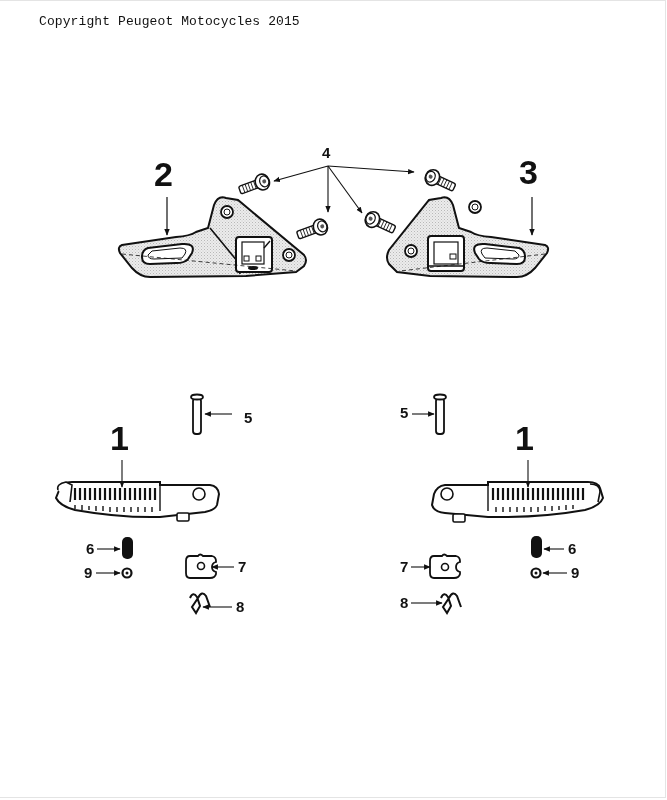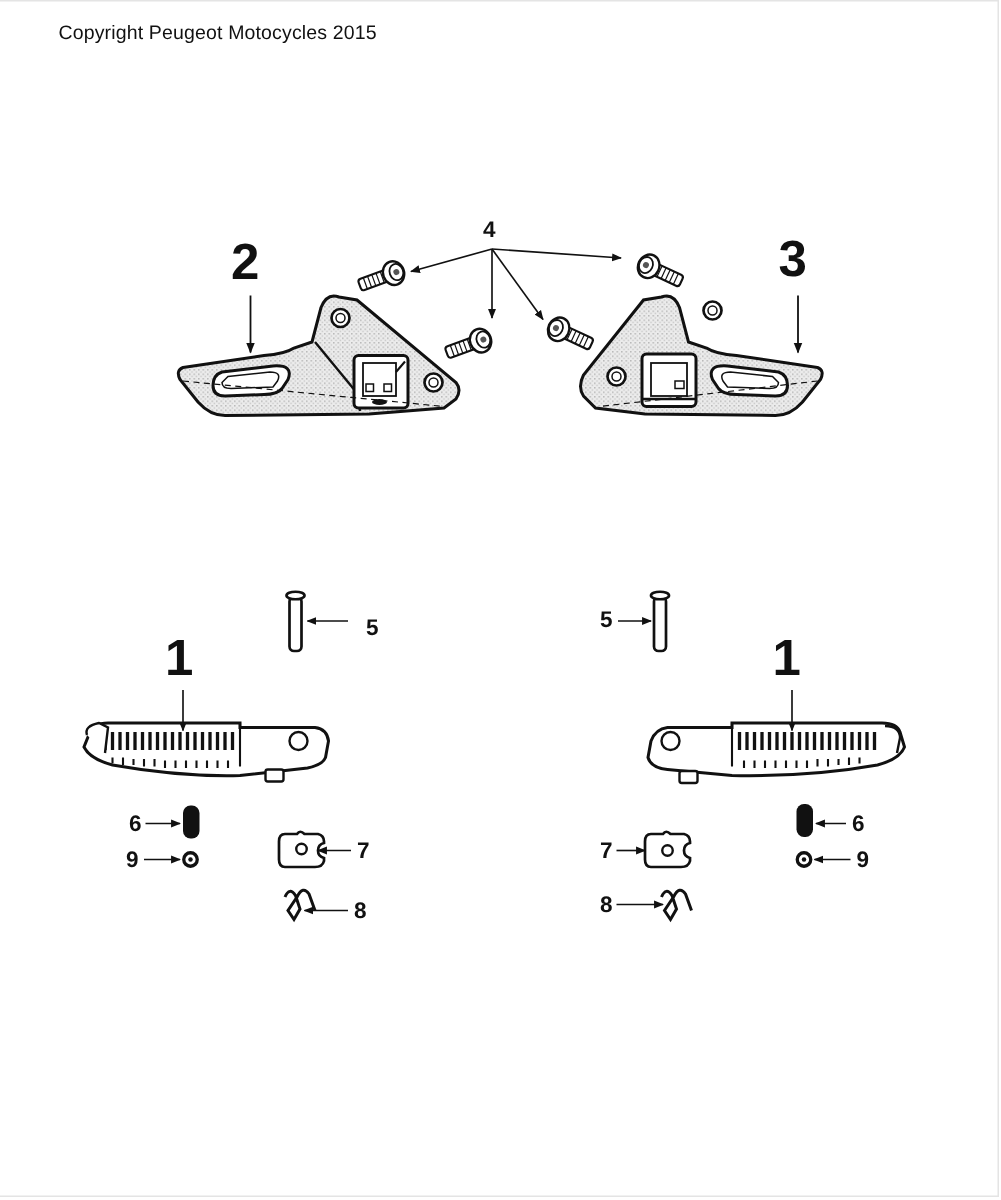--- a/index.html
+++ b/index.html
@@ -1,18 +1,18 @@
 <!DOCTYPE html>
 <html><head>
 <meta charset="utf-8">
 <style>
   html, body { margin: 0; padding: 0; background: #ffffff; }
   body { width: 667px; height: 800px; position: relative; overflow: hidden; font-family: "DejaVu Sans", sans-serif; }
   .frame { position: absolute; left: 0; top: 0; width: 666px; height: 798px; border-top: 1px solid #e4e4e4; border-right: 1px solid #e4e4e4; border-bottom: 1px solid #e4e4e4; box-sizing: border-box; }
-  .copyright { position: absolute; left: 39px; top: 14px; font-size: 13px; color: #111; letter-spacing: 0.1px; font-family: Liberation Sans, sans-serif; }
+  .copyright { position: absolute; left: 39px; top: 14px; font-size: 13px; color: #111; letter-spacing: 0.1px; font-family: Liberation Mono, monospace; }
   svg.drawing { position: absolute; left: 0; top: 0; }
   .big-label { font-family: "Liberation Sans", sans-serif; font-weight: bold; font-size: 34px; fill: #111; }
   .small-label { font-family: "Liberation Sans", sans-serif; font-weight: bold; font-size: 15px; fill: #111; }
 </style>
 </head>
 <body>
 
 <div class="frame"></div>
 <div class="copyright">Copyright Peugeot Motocycles 2015</div>
 

